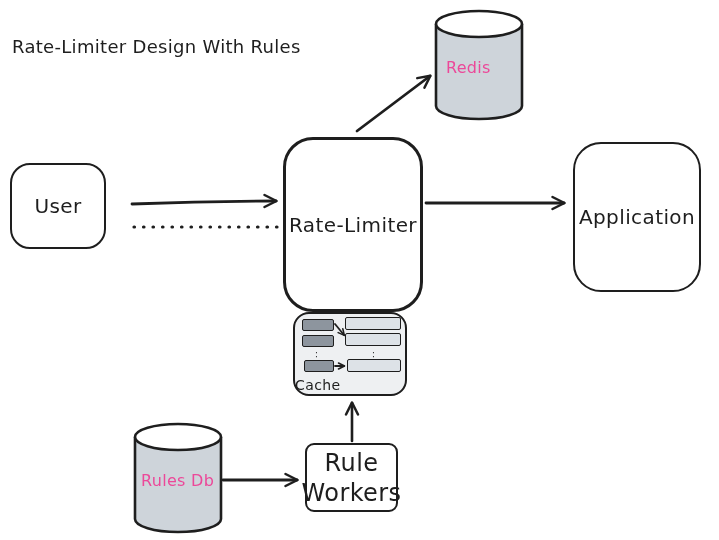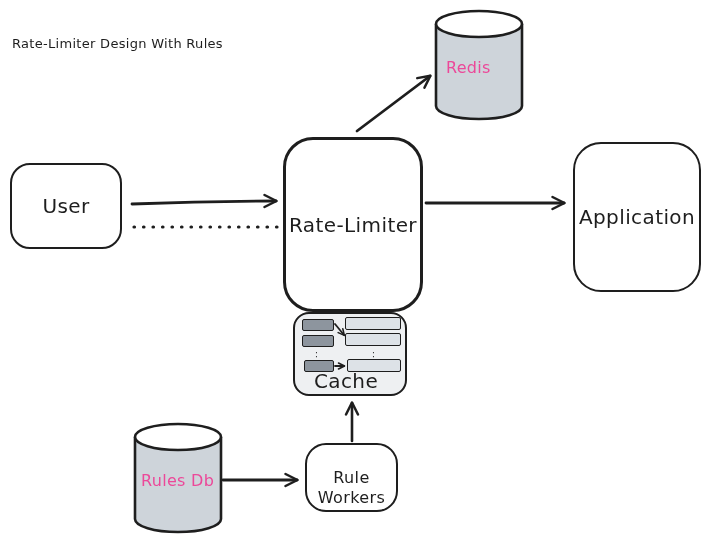--- a/index.html
+++ b/index.html
@@ -7,54 +7,54 @@
     position: relative;
     width: 719px; height: 540px;
     background: #ffffff;
     font-family: "DejaVu Sans", "Liberation Sans", sans-serif;
     color: #1e1e1e;
     overflow: hidden;
   }
   .abs { position: absolute; }
   #diagram-title {
     left: 12px; top: 36px;
-    font-size: 13px;
+    font-size: 18px;
     letter-spacing: 0.3px;
     color: #1e1e1e;
     white-space: nowrap;
   }
   .node {
     display: flex; align-items: center; justify-content: center;
     text-align: center;
     border: 2.5px solid #1e1e1e;
     background: #ffffff;
     box-sizing: border-box;
     font-size: 20px;
     letter-spacing: 0.4px;
   }
-  #node-user        { left: 10px;  top: 163px; width: 112px; height: 86px;  border-radius: 20px; }
+  #node-user        { left: 10px;  top: 163px; width: 96px; height: 86px;  border-radius: 20px; }
   #node-rate-limiter{ left: 283px; top: 137px; width: 140px; height: 175px; border-radius: 30px; border-width: 3px; }
   #node-application { left: 573px; top: 142px; width: 128px; height: 150px; border-radius: 28px; }
-  #node-rule-workers{ left: 305px; top: 443px; width: 93px;  height: 69px;  border-radius: 21px; font-size: 16px; line-height: 1.25; padding: 2px; align-items: flex-end; }
+  #node-rule-workers{ left: 305px; top: 443px; width: 93px;  height: 69px;  border-radius: 9px; font-size: 24px; line-height: 1.25; padding: 2px; align-items: flex-end; }
 
   .cylinder { width: 92px; height: 119px; }
   .cyl-label {
     position: absolute;
     font-size: 16px; letter-spacing: 0.3px;
     color: #ec4899; white-space: nowrap;
   }
 
   #node-cache {
     left: 293px; top: 312px; width: 114px; height: 84px;
     border: 2.5px solid #1e1e1e; border-radius: 16px;
     background: #eef0f2; box-sizing: border-box;
   }
   #cache-label {
     position: absolute; left: 0; right: 8px; bottom: 1px;
-    text-align: center; font-size: 20px; letter-spacing: 0.4px;
+    text-align: left; font-size: 14px; letter-spacing: 0.4px;
   }
   .cache-block { position: absolute; border: 1.5px solid #1e1e1e; box-sizing: border-box; border-radius: 2px; }
   .cache-key   { background: #8d959e; width: 32px; height: 12px; }
   .cache-value { background: #dde2e7; width: 56px; height: 13px; }
   .cache-dots  { position: absolute; font-size: 9px; line-height: 4px; letter-spacing: 0; color: #1e1e1e; }
 
   #edge-throttled-label {
     left: 142px; top: 232px; width: 126px;
     text-align: center; font-size: 15px; letter-spacing: 0.3px;
     white-space: nowrap;

